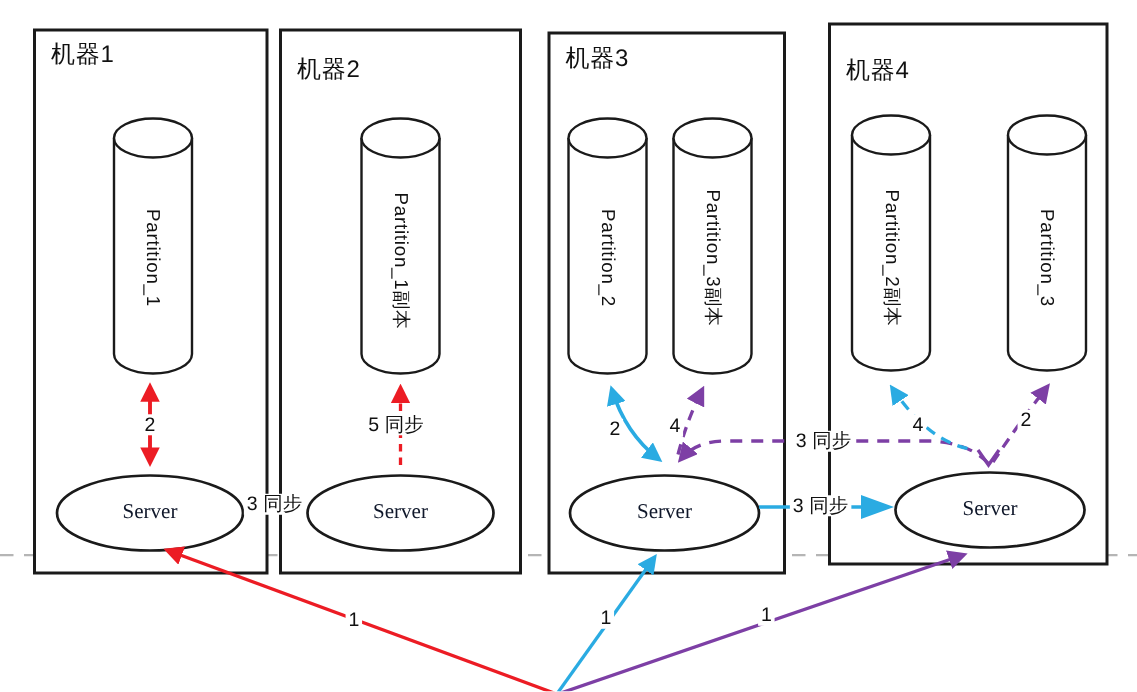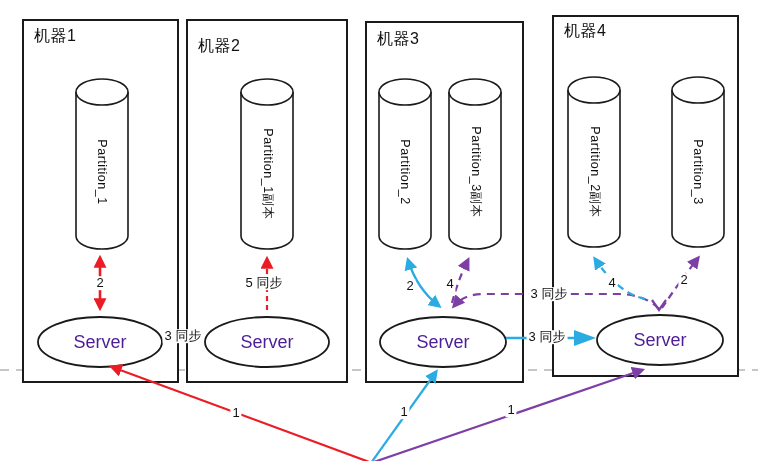--- a/index.html
+++ b/index.html
@@ -6,21 +6,21 @@
   #stage{
     position:relative;width:758px;height:461px;background:#ffffff;overflow:hidden;
     font-family:"Liberation Sans","DejaVu Sans",sans-serif;color:#111;padding-left:21px;
   }
   #diagram-svg{position:absolute;left:0;top:0;}
   .mtitle{position:absolute;font-size:16px;color:#111;letter-spacing:.5px;}
   .plbl{
     position:absolute;width:160px;text-align:center;white-space:nowrap;
     transform:translate(-50%,-50%) rotate(90deg);font-size:12.5px;color:#111;letter-spacing:.5px;
   }
-  .slbl{position:absolute;transform:translate(-50%,-50%);font-size:18px;color:#4c1d95;}
+  .slbl{position:absolute;transform:translate(-50%,-50%);font-size:14px;color:#0f172a;font-family:Liberation Serif, serif;}
   .albl{
     position:absolute;transform:translate(-50%,-50%);font-size:13px;color:#111;
     background:#fff;padding:0 2px;white-space:nowrap;line-height:1.05;
   }
 </style>
 </head>
 <body>
 
 <div id="stage">
 
@@ -93,21 +93,21 @@
     <polygon points="574,330 596,338 574,346" fill="#2aabe2"></polygon>
 
     <path d="M372 463 L112 367" stroke="#ec1c24" stroke-width="2.2" fill="none" marker-end="url(#mr)"></path>
     <path d="M371 463 L436 372" stroke="#2aabe2" stroke-width="2.2" fill="none" marker-end="url(#mc)"></path>
     <path d="M371 463 L642 370" stroke="#7d3fa5" stroke-width="2.2" fill="none" marker-end="url(#mp)"></path>
   </svg>
 
   <div class="mtitle" style="left:34px;top:26px">机器1</div>
   <div class="mtitle" style="left:198px;top:36px">机器2</div>
   <div class="mtitle" style="left:377px;top:29px">机器3</div>
-  <div class="mtitle" style="left:564px;top:21px">机器4</div>
+  <div class="mtitle" style="left:564px;top:37px">机器4</div>
 
   <div class="plbl" style="left:102px;top:172px">Partition_1</div>
   <div class="plbl" style="left:267px;top:174px">Partition_1副本</div>
   <div class="plbl" style="left:405px;top:172px">Partition_2</div>
   <div class="plbl" style="left:475px;top:172px">Partition_3副本</div>
   <div class="plbl" style="left:594px;top:172px">Partition_2副本</div>
   <div class="plbl" style="left:698px;top:172px">Partition_3</div>
 
   <div class="slbl" style="left:100px;top:342px">Server</div>
   <div class="slbl" style="left:267px;top:342px">Server</div>

